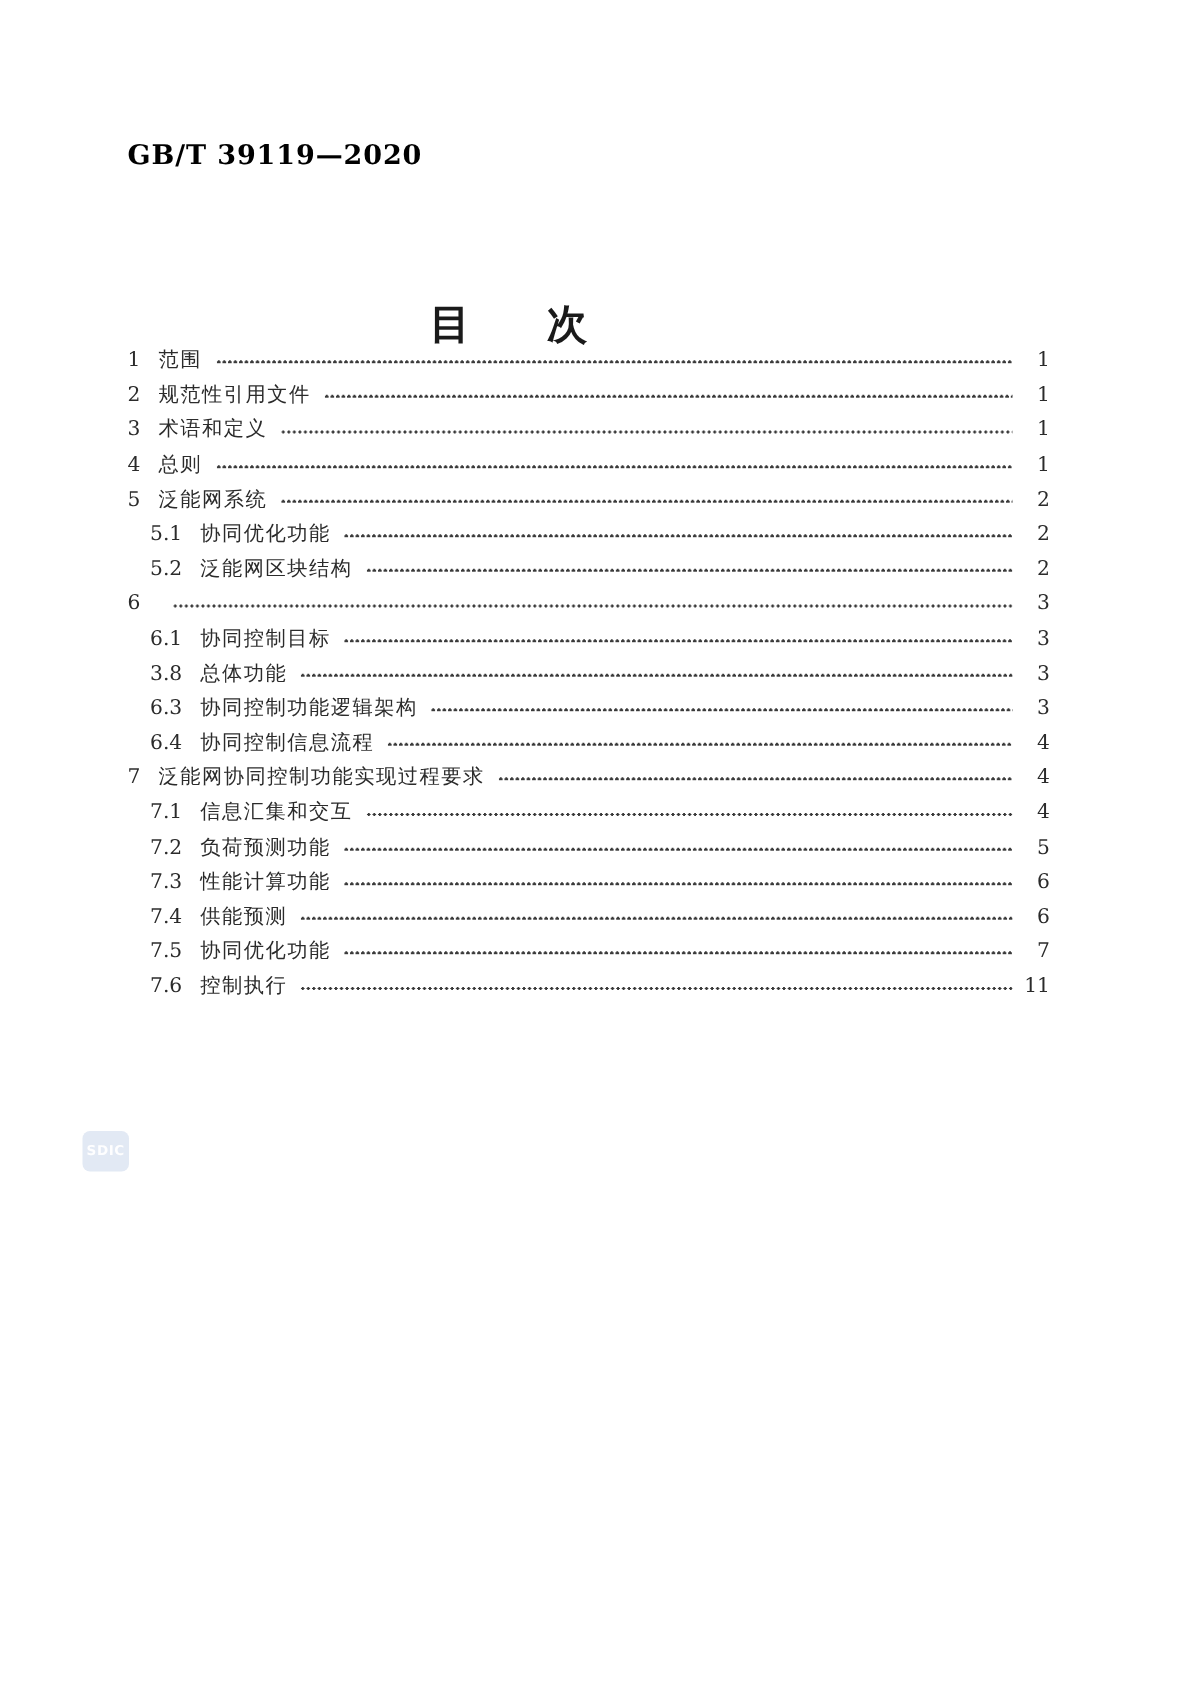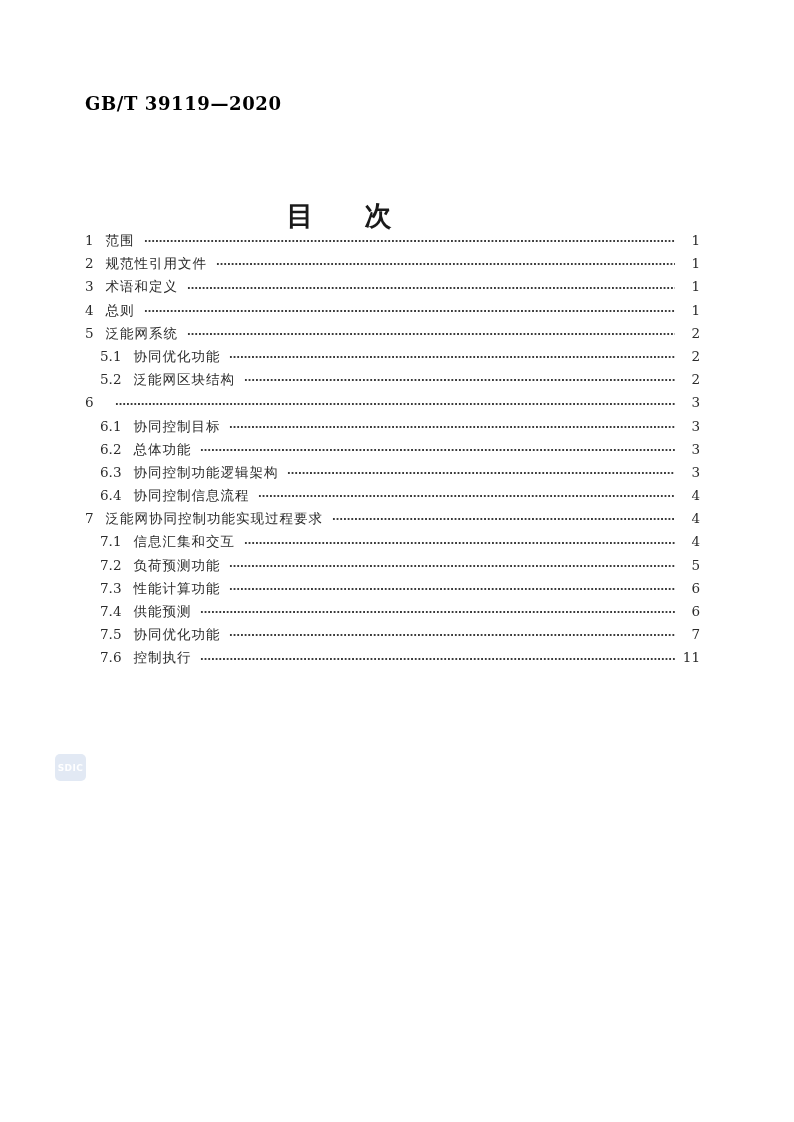--- a/index.html
+++ b/index.html
@@ -121,21 +121,21 @@
     </div>
 
     <div class="toc-row lvl1">
       <span class="toc-num">6.1</span>
       <span class="toc-ttl">协同控制目标</span>
       <span class="leader"></span>
       <span class="toc-pg">3</span>
     </div>
 
     <div class="toc-row lvl1">
-      <span class="toc-num">6.2</span>
+      <span class="toc-num">3.8</span>
       <span class="toc-ttl">总体功能</span>
       <span class="leader"></span>
       <span class="toc-pg">3</span>
     </div>
 
     <div class="toc-row lvl1">
       <span class="toc-num">6.3</span>
       <span class="toc-ttl">协同控制功能逻辑架构</span>
       <span class="leader"></span>
       <span class="toc-pg">3</span>

